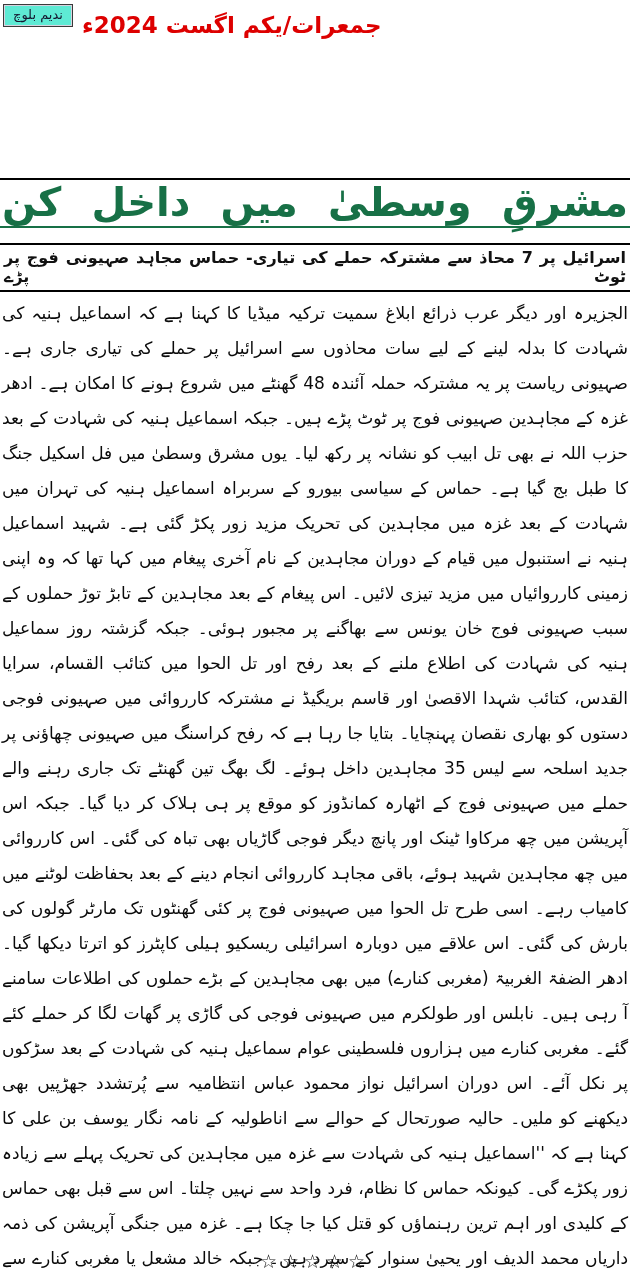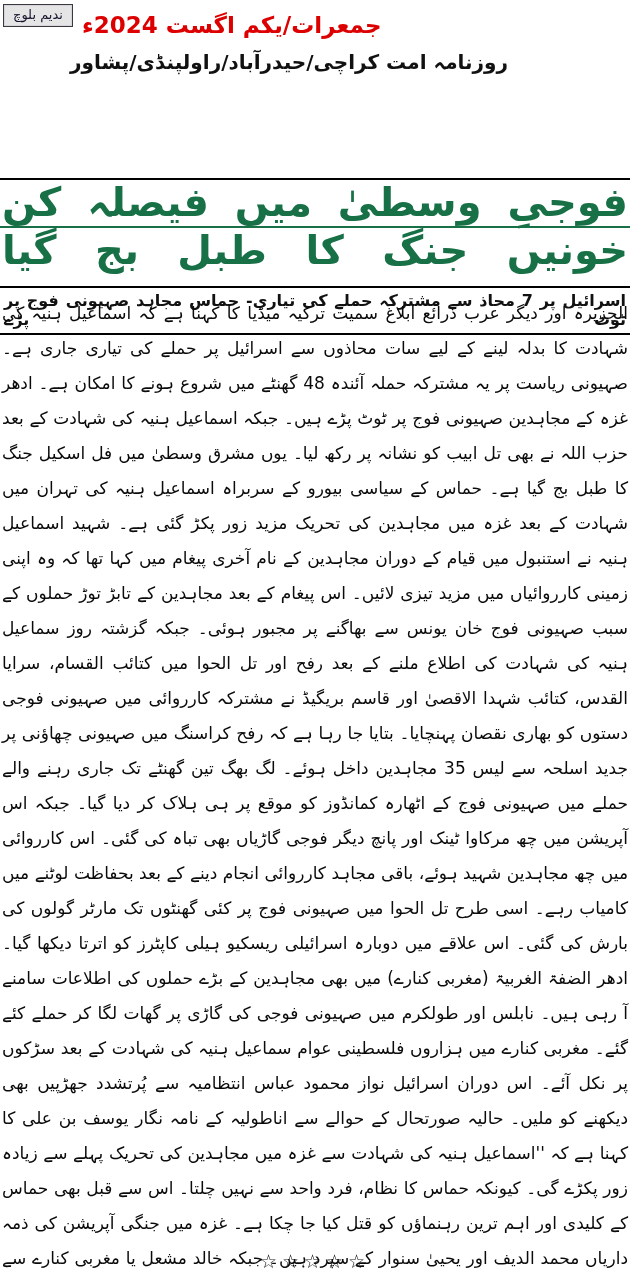--- a/index.html
+++ b/index.html
@@ -13,21 +13,21 @@
     direction: rtl;
     font-family: "DejaVu Sans", sans-serif;
   }
 
   
   .tag-button {
     position: absolute;
     top: 4px;
     left: 3px;
     direction: rtl;
-    background: #e5e5e5;
+    background: #5eead4;
     border: 1px solid #3a3a3a;
     padding: 2px 9px 3px 9px;
     font-size: 13px;
     color: #15152e;
     line-height: 1.2;
     box-shadow: 0 0 0 1px #d8d2de inset;
   }
 
   
   .masthead {
@@ -122,26 +122,24 @@
 </style>
 </head>
 <body>
 
 <div class="page">
 
   <div class="tag-button">ندیم بلوچ</div>
 
   <div class="masthead">
     <div class="date">جمعرات/یکم اگست 2024ء</div>
-    <div class="publication">روزنامہ امت کراچی/حیدرآباد/راولپنڈی/پشاور</div>
   </div>
 
   <div class="headline-wrap">
-    <div class="headline-line first">فوجیِ وسطیٰ میں فیصلہ کن</div>
-    <div class="headline-line">خونیں جنگ کا طبل بج گیا</div>
+    <div class="headline-line first">مشرقِ وسطیٰ میں داخل کن</div>
     <div class="subheadline">اسرائیل پر 7 محاذ سے مشترکہ حملے کی تیاری- حماس مجاہد صہیونی فوج پر ٹوٹ پڑے</div>
   </div>
 
   <div class="article-body">
     <p>الجزیرہ اور دیگر عرب ذرائع ابلاغ سمیت ترکیہ میڈیا کا کہنا ہے کہ اسماعیل ہنیہ کی شہادت کا بدلہ لینے کے لیے سات محاذوں سے اسرائیل پر حملے کی تیاری جاری ہے۔ صہیونی ریاست پر یہ مشترکہ حملہ آئندہ 48 گھنٹے میں شروع ہونے کا امکان ہے۔ ادھر غزہ کے مجاہدین صہیونی فوج پر ٹوٹ پڑے ہیں۔ جبکہ اسماعیل ہنیہ کی شہادت کے بعد حزب اللہ نے بھی تل ابیب کو نشانہ پر رکھ لیا۔ یوں مشرق وسطیٰ میں فل اسکیل جنگ کا طبل بج گیا ہے۔ حماس کے سیاسی بیورو کے سربراہ اسماعیل ہنیہ کی تہران میں شہادت کے بعد غزہ میں مجاہدین کی تحریک مزید زور پکڑ گئی ہے۔ شہید اسماعیل ہنیہ نے استنبول میں قیام کے دوران مجاہدین کے نام آخری پیغام میں کہا تھا کہ وہ اپنی زمینی کارروائیاں میں مزید تیزی لائیں۔ اس پیغام کے بعد مجاہدین کے تابڑ توڑ حملوں کے سبب صہیونی فوج خان یونس سے بھاگنے پر مجبور ہوئی۔ جبکہ گزشتہ روز سماعیل ہنیہ کی شہادت کی اطلاع ملنے کے بعد رفح اور تل الحوا میں کتائب القسام، سرایا القدس، کتائب شہدا الاقصیٰ اور قاسم بریگیڈ نے مشترکہ کارروائی میں صہیونی فوجی دستوں کو بھاری نقصان پہنچایا۔ بتایا جا رہا ہے کہ رفح کراسنگ میں صہیونی چھاؤنی پر جدید اسلحہ سے لیس 35 مجاہدین داخل ہوئے۔ لگ بھگ تین گھنٹے تک جاری رہنے والے حملے میں صہیونی فوج کے اٹھارہ کمانڈوز کو موقع پر ہی ہلاک کر دیا گیا۔ جبکہ اس آپریشن میں چھ مرکاوا ٹینک اور پانچ دیگر فوجی گاڑیاں بھی تباہ کی گئی۔ اس کارروائی میں چھ مجاہدین شہید ہوئے، باقی مجاہد کارروائی انجام دینے کے بعد بحفاظت لوٹنے میں کامیاب رہے۔ اسی طرح تل الحوا میں صہیونی فوج پر کئی گھنٹوں تک مارٹر گولوں کی بارش کی گئی۔ اس علاقے میں دوبارہ اسرائیلی ریسکیو ہیلی کاپٹرز کو اترتا دیکھا گیا۔ ادھر الضفۃ الغربیۃ (مغربی کنارے) میں بھی مجاہدین کے بڑے حملوں کی اطلاعات سامنے آ رہی ہیں۔ نابلس اور طولکرم میں صہیونی فوجی کی گاڑی پر گھات لگا کر حملے کئے گئے۔ مغربی کنارے میں ہزاروں فلسطینی عوام سماعیل ہنیہ کی شہادت کے بعد سڑکوں پر نکل آئے۔ اس دوران اسرائیل نواز محمود عباس انتظامیہ سے پُرتشدد جھڑپیں بھی دیکھنے کو ملیں۔ حالیہ صورتحال کے حوالے سے اناطولیہ کے نامہ نگار یوسف بن علی کا کہنا ہے کہ ''اسماعیل ہنیہ کی شہادت سے غزہ میں مجاہدین کی تحریک پہلے سے زیادہ زور پکڑے گی۔ کیونکہ حماس کا نظام، فرد واحد سے نہیں چلتا۔ اس سے قبل بھی حماس کے کلیدی اور اہم ترین رہنماؤں کو قتل کیا جا چکا ہے۔ غزہ میں جنگی آپریشن کی ذمہ داریاں محمد الدیف اور یحییٰ سنوار کے سپرد ہیں۔ جبکہ خالد مشعل یا مغربی کنارے سے تعلق رکھنے والے صالح العروری کو نیا حماس صدر بنایا جا سکتا ہے۔ لیکن اسماعیل ہنیہ کو تہران میں شہید کر کے اسرائیل نے پورے مشرقِ وسطیٰ کو خون میں نہلانے کی بنیاد رکھ دی ہے۔ اس بار اسرائیل کو منہ توڑ جواب دیا جائے گا۔ اس ممکنہ کارروائی میں ایران، عراق، شام، غزہ، مغربی کنارے، یمن اور لبنان کے مجاہدین شامل ہوں گے''۔ ان کا مزید کہنا تھا کہ ''نیتن یاہو اپنے اقتدار کو طول دینے کے لیے غزہ پر جارحیت ختم کرنے کے حق میں بالکل نہیں۔ حالاں کہ اس جنگ کی وجہ سے اسرائیلی معیشت کی بنیادیں کھوکھلی ہو چکی ہیں۔ اسرائیل نے پے در پے بیروت، تہران میں حملہ کر کے بڑی جنگ کا ماحول بنا دیا ہے۔ آنے والے چند روز میں اسرائیل کو شدید ردعمل کا سامنا ہوگا، جس کا آغاز غزہ میں ہونے والے کارروائیوں سے ہو چکا ہے۔ لبنان پر حملے کی صورت میں ترکی اور ایران، اسرائیل پر جوابی حملہ کر سکتے ہیں۔ جب کہ ایران، یمن کے ذریعے اسرائیل پر 'الفتح' ہائپرسونک میزائلوں سے حملہ کرنے کی تیاری کر رہا ہے۔ حزب اللہ نے بھی تل ابیب کو ٹارگٹ پر رکھ لیا ہے۔''</p>
 
   </div>
 
   <div class="stars">☆☆☆☆☆</div>
 

